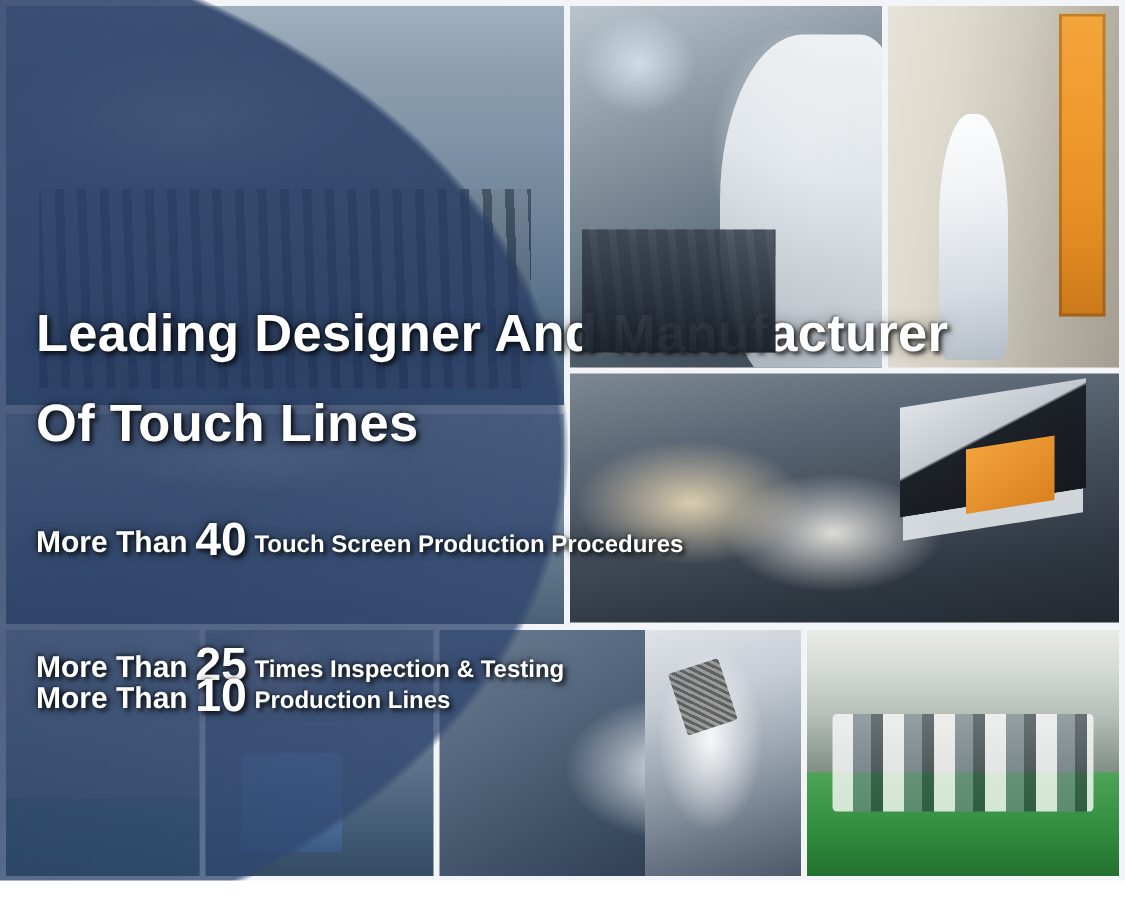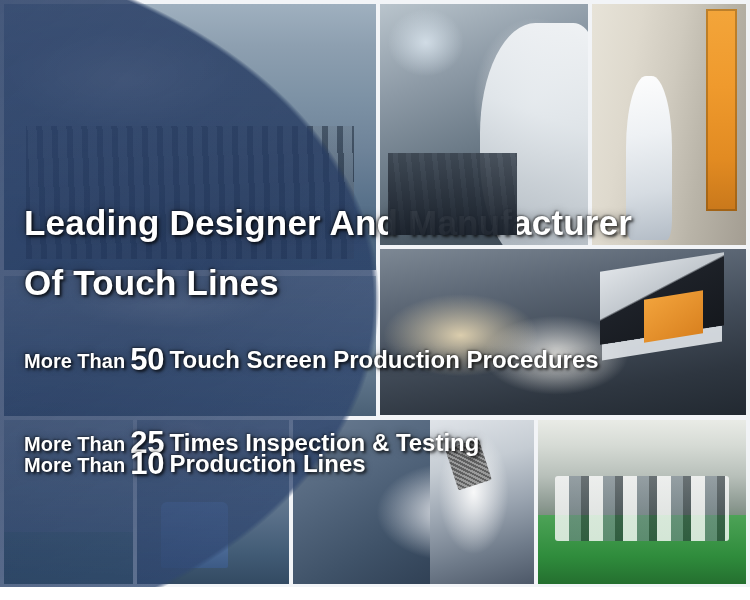--- a/index.html
+++ b/index.html
@@ -190,21 +190,21 @@
     color:#ffffff;
     font-weight:bold;
     white-space:nowrap;
     text-shadow:
       2px 2px 3px rgba(0,0,0,.72),
       -1px -1px 2px rgba(0,0,0,.42),
       0 0 9px rgba(0,0,0,.38);
   }
   .stat .pre{font-size:20px;}
   .stat .num{font-size:31px;padding:0 5px;vertical-align:-2px;}
-  .stat .post{font-size:24px;}
+  .stat .post{font-size:16px;}
 
   .stat.s1{top:342px;}
   .stat.s2{top:385px;margin-top:40px;}
   .stat.s3{top:446px;}
 </style>
 </head>
 <body>
 
 <div class="banner">
 
@@ -231,21 +231,21 @@
 
   <div class="tint"></div>
   <div class="tint2"></div>
 
   <div class="copy">
 
     <div class="headline l1">Leading Designer And Manufacturer</div>
     <div class="headline l2">Of Touch Lines</div>
 
     <div class="stat s1">
-      <span class="pre">More Than</span><span class="num">50</span><span class="post">Touch Screen Production Procedures</span>
+      <span class="pre">More Than</span><span class="num">40</span><span class="post">Touch Screen Production Procedures</span>
     </div>
 
     <div class="stat s2">
       <span class="pre">More Than</span><span class="num">25</span><span class="post">Times Inspection &amp; Testing</span>
     </div>
 
     <div class="stat s3">
       <span class="pre">More Than</span><span class="num">10</span><span class="post">Production Lines</span>
     </div>
   </div>

